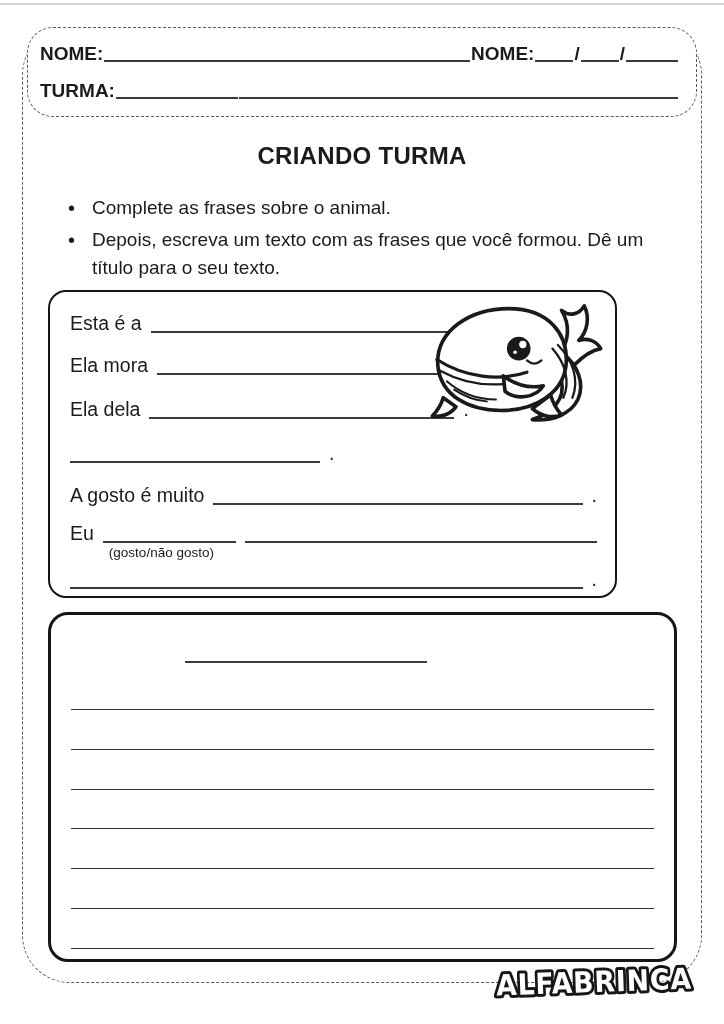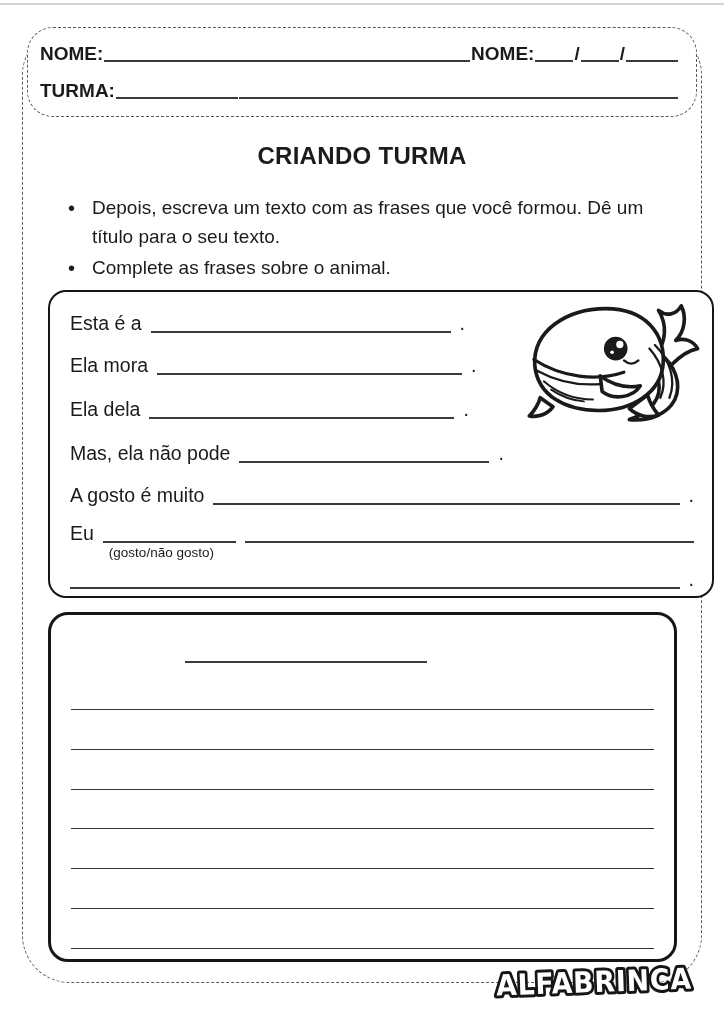--- a/index.html
+++ b/index.html
@@ -27,21 +27,21 @@
   .w40{width:38px;}.w52{width:52px;}.w122{width:122px;}
   
   .title{position:absolute;top:142px;left:0;width:100%;text-align:center;margin:0;
     font-size:24px;font-weight:bold;letter-spacing:.3px;}
   .instructions{position:absolute;left:60px;top:194px;width:600px;margin:0;padding:0;list-style:none;
     font-size:19px;}
   .instructions li{position:relative;padding-left:32px;line-height:28.5px;margin-bottom:3px;}
   .instructions li::before{content:"\2022";position:absolute;left:8px;top:0;font-size:20px;}
   
   .sentence-box{
-    position:absolute;left:48px;top:290px;width:666px;height:308px;box-sizing:border-box;
+    position:absolute;left:48px;top:290px;width:569px;height:308px;box-sizing:border-box;
     border:2.5px solid #161616;border-radius:18px;background:#fff;
   }
   .srow{position:absolute;left:20px;right:18px;display:flex;gap:9px;height:30px;
     font-size:19.5px;line-height:30px;}
   .srow .blank{margin-bottom:5px;}
   .stext{white-space:nowrap;}
   .r1{top:16px}.r2{top:58px}.r3{top:102px}.r4{top:146px}.r5{top:188px}.r6{top:226px}.r7{top:272px}
   .w300{width:300px;}.w305{width:305px;}.w250{width:250px;}.w133{width:133px;position:relative;}
   .note{position:absolute;left:6px;top:4px;font-size:13.5px;line-height:15px;white-space:nowrap;}
   .whale{position:absolute;top:2px;right:8px;width:182px;height:auto;}
@@ -78,22 +78,22 @@
     <div class="hrow">
       <span class="hlabel">TURMA:</span>
       <span class="blank w122"></span>
       <span class="blank grow"></span>
     </div>
   </div>
 
   <h1 class="title">CRIANDO TURMA</h1>
 
   <ul class="instructions">
+    <li><span>Complete as frases sobre o animal.</span></li>
     <li><span>Depois, escreva um texto com as frases que você formou. Dê um título para o seu texto.</span></li>
-    <li><span>Complete as frases sobre o animal.</span></li>
   </ul>
 
   <div class="sentence-box">
 
     <div class="srow r1">
       <span class="stext">Esta é a</span>
       <span class="blank w300"></span>
       <span class="stext">.</span>
     </div>
 
@@ -103,21 +103,20 @@
       <span class="stext">.</span>
     </div>
 
     <div class="srow r3">
       <span class="stext">Ela dela</span>
       <span class="blank w305"></span>
       <span class="stext">.</span>
     </div>
 
     <div class="srow r4">
-      <span class="stext">Mas, ela não pode</span>
       <span class="blank w250"></span>
       <span class="stext">.</span>
     </div>
 
     <div class="srow r5">
       <span class="stext">A gosto é muito</span>
       <span class="blank grow"></span>
       <span class="stext">.</span>
     </div>
 

